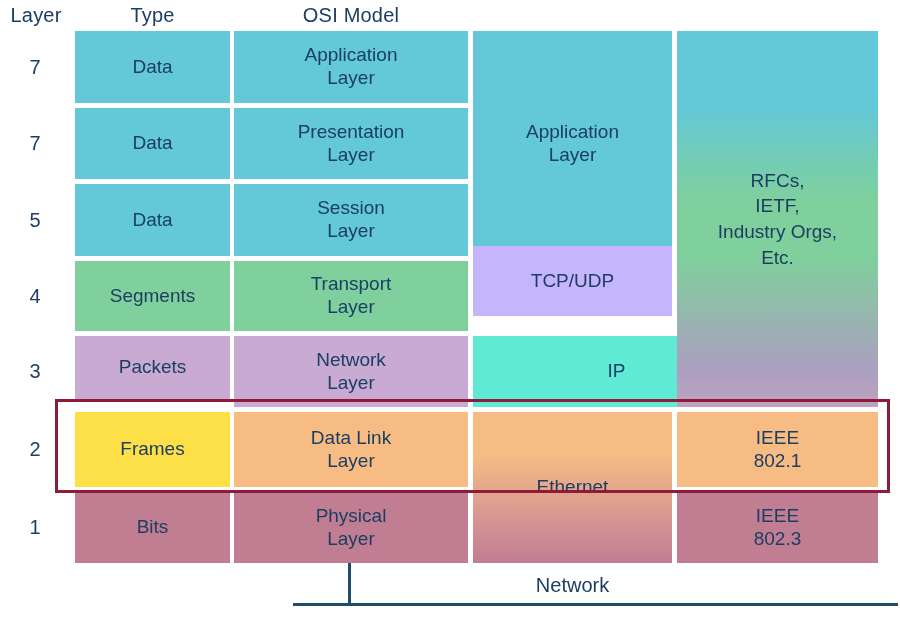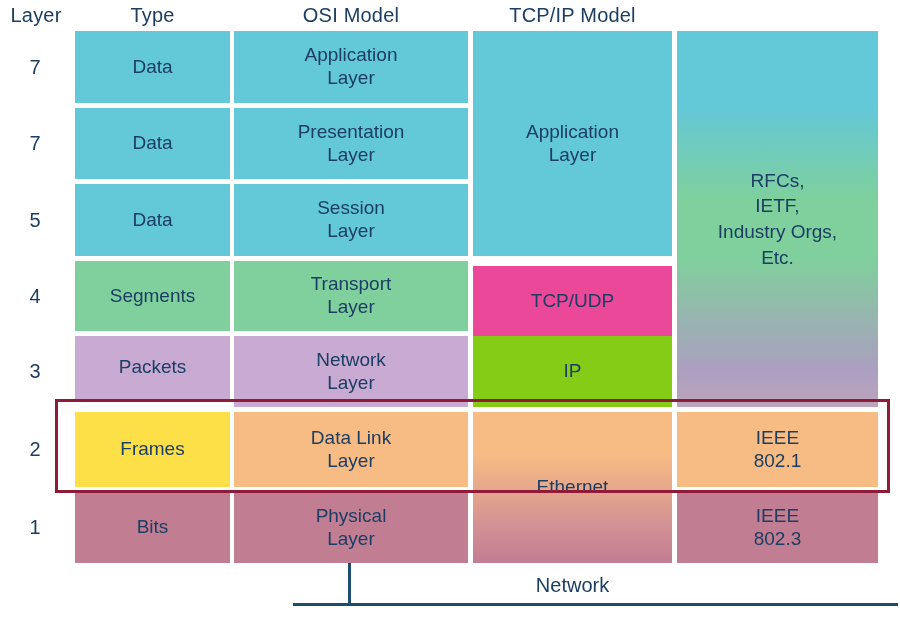--- a/index.html
+++ b/index.html
@@ -33,21 +33,20 @@
   }
 </style>
 </head>
 <body>
 
 <div id="stage">
 
   <div class="hdr" style="left:0;width:72px">Layer</div>
   <div class="hdr" style="left:75px;width:155px">Type</div>
   <div class="hdr" style="left:234px;width:234px">OSI Model</div>
-  <div class="hdr" style="left:473px;width:199px">TCP/IP Model</div>
 
   <div class="num" style="top:31px;height:72px">7</div>
   <div class="num" style="top:108px;height:71px">7</div>
   <div class="num" style="top:184px;height:72px">5</div>
   <div class="num" style="top:261px;height:70px">4</div>
   <div class="num" style="top:336px;height:71px">3</div>
   <div class="num" style="top:412px;height:75px">2</div>
   <div class="num" style="top:492px;height:71px">1</div>
 
   <div class="cell" style="left: 75px; top: 31px; width: 155px; height: 72px; background: rgb(99, 200, 216);">
@@ -98,24 +97,24 @@
     </div>
   <div class="cell" style="left: 234px; top: 492px; width: 234px; height: 71px; background: rgb(193, 125, 146);">
       <span>Physical
 Layer</span>
     </div>
 
   <div class="cell" style="left: 473px; top: 31px; width: 199px; height: 225px; background: rgb(99, 200, 216);">
       <span>Application
 Layer</span>
     </div>
-  <div class="cell" style="left: 473px; top: 266px; width: 199px; height: 70px; background: #ec4899;">
+  <div class="cell" style="left: 473px; top: 246px; width: 199px; height: 70px; background: #c4b5fd;">
       <span>TCP/UDP</span>
     </div>
-  <div class="cell" style="left: 473px; top: 336px; width: 199px; height: 71px; background: #84cc16;">
+  <div class="cell" style="left: 473px; top: 336px; width: 199px; height: 71px; background: #5eead4; padding-left: 44px;">
       <span>IP</span>
     </div>
   <div class="cell" style="left: 473px; top: 412px; width: 199px; height: 151px; background: linear-gradient(rgb(247, 188, 132) 0%, rgb(247, 188, 132) 28%, rgb(209, 143, 149) 78%, rgb(193, 125, 146) 100%);">
       <span>Ethernet</span>
     </div>
 
   <div class="cell" style="left: 677px; top: 31px; width: 201px; height: 376px; background: linear-gradient(rgb(99, 200, 216) 0%, rgb(99, 200, 216) 20%, rgb(127, 208, 156) 45%, rgb(127, 208, 156) 60%, rgb(171, 159, 192) 90%, rgb(189, 164, 189) 100%);">
       <span class="loose">RFCs,
 IETF,
 Industry Orgs,

